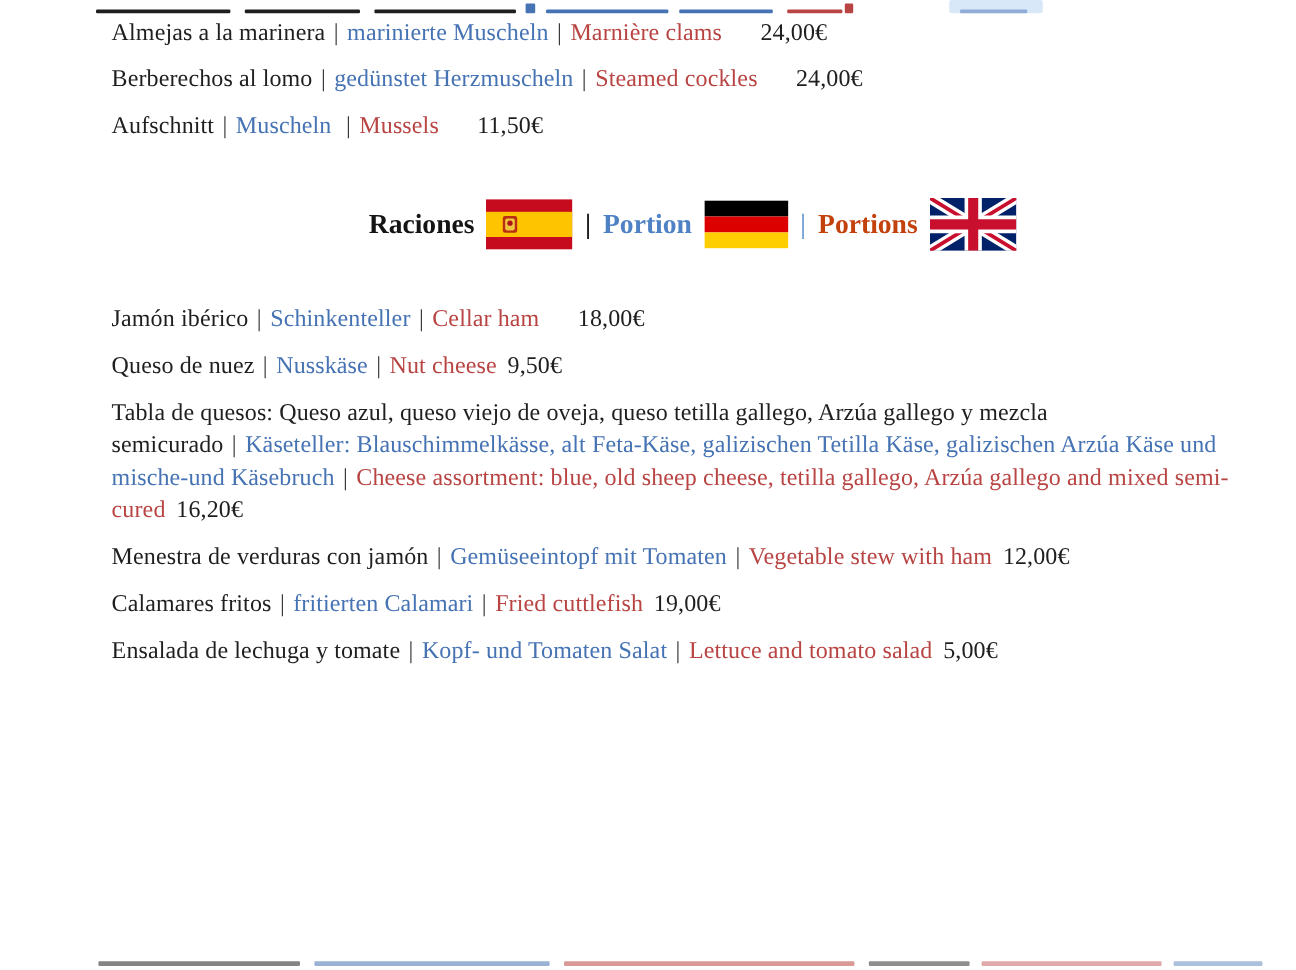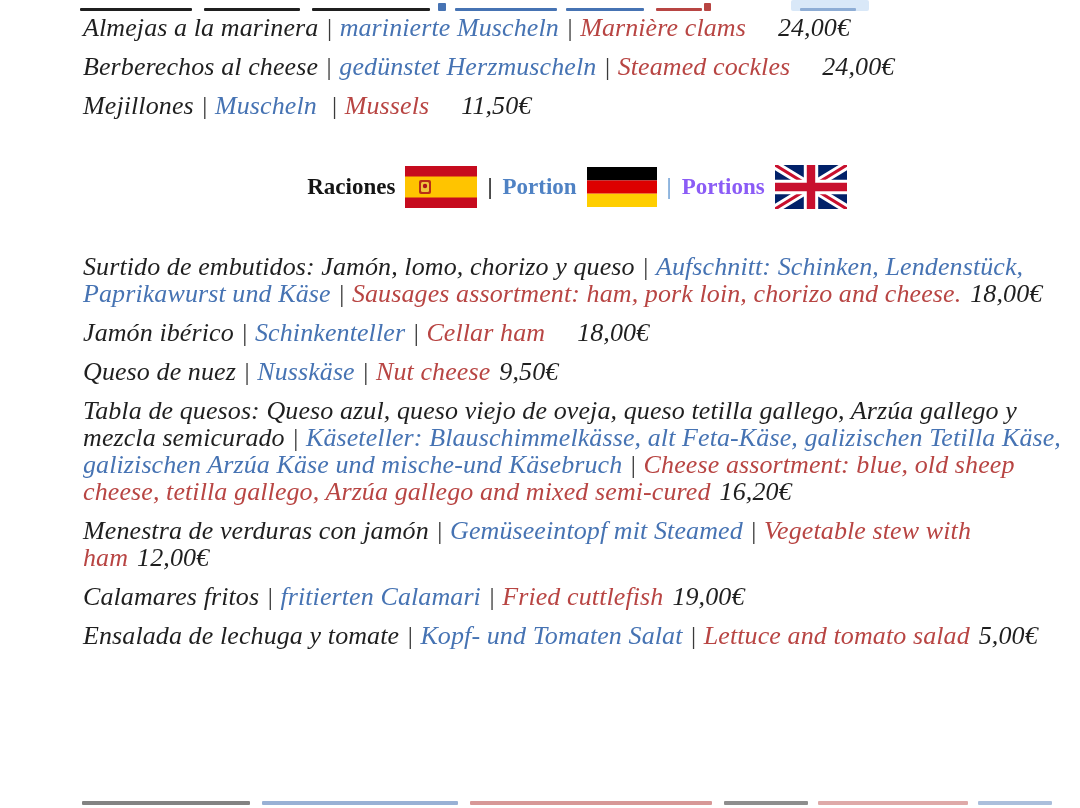--- a/index.html
+++ b/index.html
@@ -16,40 +16,39 @@
   .clip-strip.bottom{bottom:0;height:9px;}
   .frag{position:absolute;border-radius:1px;filter:blur(0.6px);}
   .clip-strip.top .frag{bottom:1px;}
   .clip-strip.bottom .frag{top:2px;}
   .frag.highlight{filter:none;border-radius:2px;}
 
   
   .content{position:absolute;top:14px;left:80px;width:982px;}
   ul.menu-list{list-style:none;margin:0;padding:0;}
   li.menu-item{
-    font-size:26px;line-height:27px;margin:0 0 12px 3px;
+    font-size:20px;line-height:27px;margin:0 0 12px 13px;
     letter-spacing:0.1px;
-    font-style:italic;
   }
   li.menu-item .es{color:#1f1f1f;}
   li.menu-item .de{color:#4673b3;}
   li.menu-item .en{color:#b84543;}
   li.menu-item .sep{color:#3a3a3a;margin:0 7px;}
   li.menu-item .price{color:#1f1f1f;margin-left:9px;white-space:nowrap;}
   li.menu-item .price.wide{margin-left:32px;}
 
   
   .heading{
     margin:46px 0 44px 12px;
     display:flex;align-items:center;justify-content:center;
     font-size:23px;font-weight:bold;gap:10px;
   }
   .heading .h-es{color:#141414;}
   .heading .h-de{color:#4f82c4;}
-  .heading .h-en{color:#8b5cf6;}
+  .heading .h-en{color:#c2410c;}
   .heading .h-sep{color:#1f1f1f;font-weight:bold;}
   .heading .h-sep.light{color:#7aa7d8;}
 
   .flag{display:inline-block;position:relative;flex:0 0 auto;}
   .flag svg{display:block;}
   .flag-es{width:72px;height:42px;}
   .flag-de{width:70px;height:40px;}
   .flag-uk{width:72px;height:44px;}
 </style>
 </head>
@@ -67,22 +66,22 @@
       <div class="frag" style="left: 656px; width: 46px; height: 3px; background: rgb(184, 69, 67);"></div>
       <div class="frag" style="left: 704px; width: 7px; height: 8px; background: rgb(184, 69, 67);"></div>
       <div class="frag highlight" style="left: 791px; width: 78px; height: 11px; background: rgb(217, 232, 248);"></div>
       <div class="frag" style="left: 800px; width: 56px; height: 3px; background: rgb(70, 115, 179); opacity: 0.5;"></div>
     </div>
 
   <div class="content">
 
     <ul class="menu-list" id="seafood-list">
         <li class="menu-item"><span class="es">Almejas a la marinera</span><span class="sep">|</span><span class="de">marinierte Muscheln</span><span class="sep">|</span><span class="en">Marnière clams</span><span class="price wide">24,00€</span></li>
-        <li class="menu-item"><span class="es">Berberechos al cheese</span><span class="sep">|</span><span class="de">gedünstet Herzmuscheln</span><span class="sep">|</span><span class="en">Steamed cockles</span><span class="price wide">24,00€</span></li>
-        <li class="menu-item"><span class="es">Mejillones</span><span class="sep">|</span><span class="de">Muscheln </span><span class="sep">|</span><span class="en">Mussels</span><span class="price wide">11,50€</span></li>
+        <li class="menu-item"><span class="es">Berberechos al lomo</span><span class="sep">|</span><span class="de">gedünstet Herzmuscheln</span><span class="sep">|</span><span class="en">Steamed cockles</span><span class="price wide">24,00€</span></li>
+        <li class="menu-item"><span class="es">Aufschnitt</span><span class="sep">|</span><span class="de">Muscheln </span><span class="sep">|</span><span class="en">Mussels</span><span class="price wide">11,50€</span></li>
       </ul>
 
     <div class="heading">
       <span class="h-es">Raciones</span>
       <span class="flag flag-es">
         <svg viewBox="0 0 72 42" width="72" height="42">
           <rect width="72" height="42" fill="#c60b1e"></rect>
           <rect y="10.5" width="72" height="21" fill="#ffc400"></rect>
           <g transform="translate(20,21)">
             <rect x="-6" y="-7" width="12" height="14" rx="2" fill="#ad1519" opacity="0.85"></rect>
@@ -107,25 +106,24 @@
           <rect width="60" height="36" fill="#012169"></rect>
           <path d="M0,0 L60,36 M60,0 L0,36" stroke="#ffffff" stroke-width="7.2"></path>
           <path d="M0,0 L60,36 M60,0 L0,36" stroke="#c8102e" stroke-width="2.6"></path>
           <path d="M30,0 V36 M0,18 H60" stroke="#ffffff" stroke-width="12"></path>
           <path d="M30,0 V36 M0,18 H60" stroke="#c8102e" stroke-width="7"></path>
         </svg>
       </span>
     </div>
 
     <ul class="menu-list" id="raciones-list">
-        <li class="menu-item"><span class="es">Surtido de embutidos: Jamón, lomo, chorizo y queso</span><span class="sep">|</span><span class="de">Aufschnitt: Schinken, Lendenstück, Paprikawurst und Käse</span><span class="sep">|</span><span class="en">Sausages assortment: ham, pork loin, chorizo and cheese.</span><span class="price">18,00€</span></li>
         <li class="menu-item"><span class="es">Jamón ibérico</span><span class="sep">|</span><span class="de">Schinkenteller</span><span class="sep">|</span><span class="en">Cellar ham</span><span class="price wide">18,00€</span></li>
         <li class="menu-item"><span class="es">Queso de nuez</span><span class="sep">|</span><span class="de">Nusskäse</span><span class="sep">|</span><span class="en">Nut cheese</span><span class="price">9,50€</span></li>
         <li class="menu-item"><span class="es">Tabla de quesos: Queso azul, queso viejo de oveja, queso tetilla gallego, Arzúa gallego y mezcla semicurado</span><span class="sep">|</span><span class="de">Käseteller: Blauschimmelkässe, alt Feta-Käse, galizischen Tetilla Käse, galizischen Arzúa Käse und mische-und Käsebruch</span><span class="sep">|</span><span class="en">Cheese assortment: blue, old sheep cheese, tetilla gallego, Arzúa gallego and mixed semi-cured</span><span class="price">16,20€</span></li>
-        <li class="menu-item"><span class="es">Menestra de verduras con jamón</span><span class="sep">|</span><span class="de">Gemüseeintopf mit Steamed</span><span class="sep">|</span><span class="en">Vegetable stew with ham</span><span class="price">12,00€</span></li>
+        <li class="menu-item"><span class="es">Menestra de verduras con jamón</span><span class="sep">|</span><span class="de">Gemüseeintopf mit Tomaten</span><span class="sep">|</span><span class="en">Vegetable stew with ham</span><span class="price">12,00€</span></li>
         <li class="menu-item"><span class="es">Calamares fritos</span><span class="sep">|</span><span class="de">fritierten Calamari</span><span class="sep">|</span><span class="en">Fried cuttlefish</span><span class="price">19,00€</span></li>
         <li class="menu-item"><span class="es">Ensalada de lechuga y tomate</span><span class="sep">|</span><span class="de">Kopf- und Tomaten Salat</span><span class="sep">|</span><span class="en">Lettuce and tomato salad</span><span class="price">5,00€</span></li>
       </ul>
 
   </div>
 
   <div class="clip-strip bottom" id="strip-bottom">
       <div class="frag" style="left: 82px; width: 168px; height: 4px; background: rgb(31, 31, 31); opacity: 0.55;"></div>
       <div class="frag" style="left: 262px; width: 196px; height: 4px; background: rgb(70, 115, 179); opacity: 0.55;"></div>
       <div class="frag" style="left: 470px; width: 242px; height: 4px; background: rgb(184, 69, 67); opacity: 0.55;"></div>

